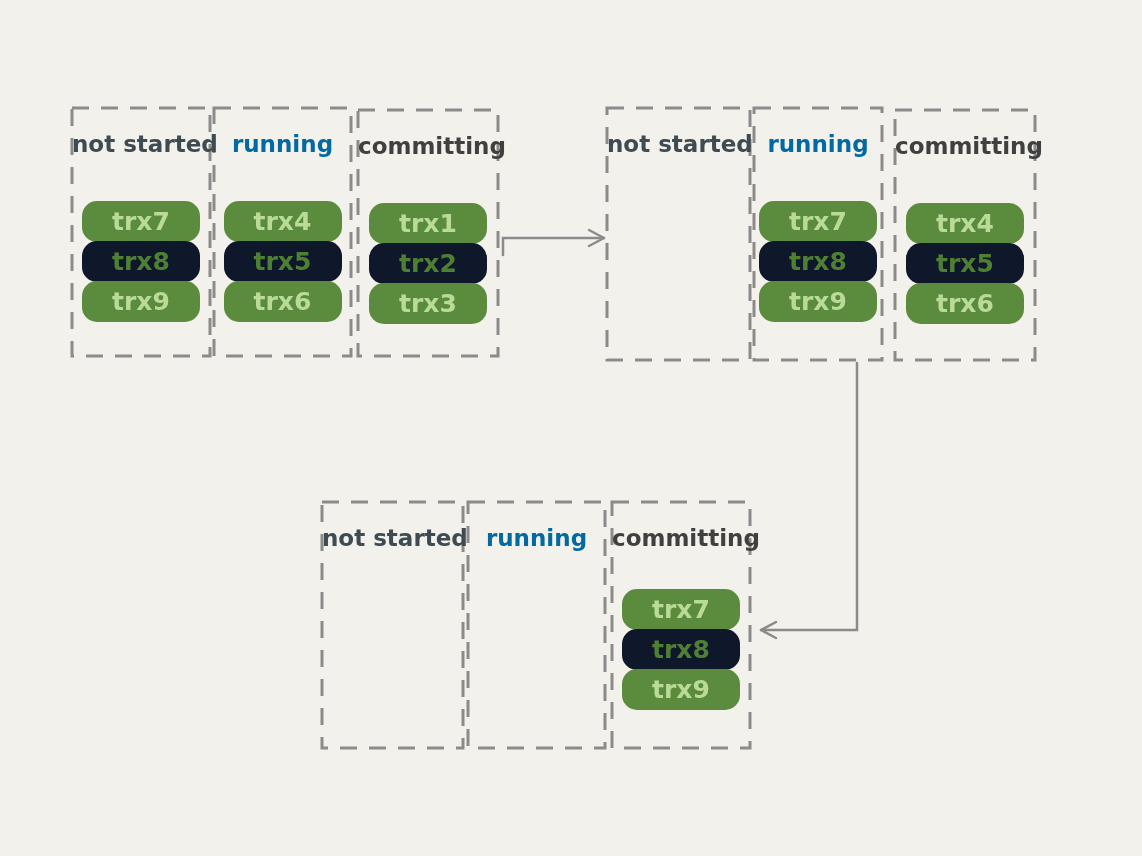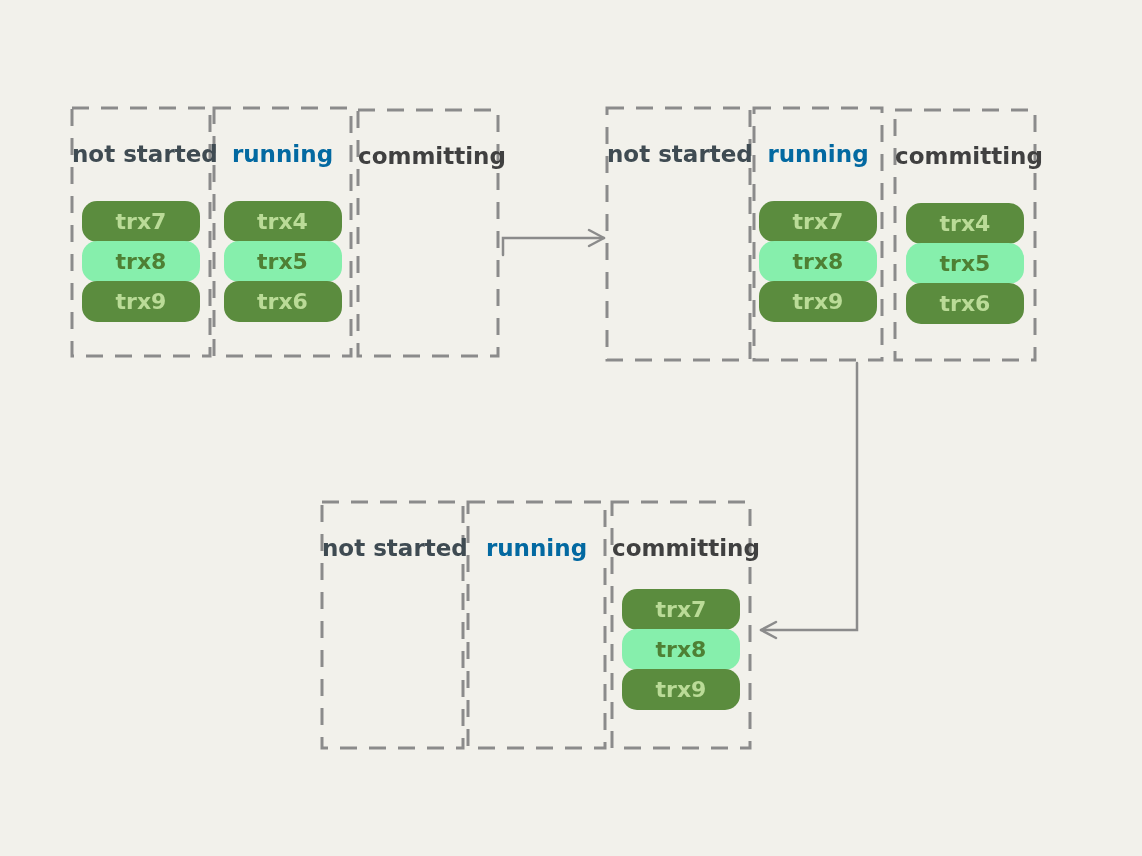--- a/index.html
+++ b/index.html
@@ -18,21 +18,21 @@
     position: absolute;
     left: 0; top: 0;
     width: 1142px; height: 856px;
     pointer-events: none;
   }
   .col {
     position: absolute;
     box-sizing: border-box;
   }
   .col-label {
-    margin-top: 34px;
+    margin-top: 24px;
     text-align: center;
     font-size: 23px;
     font-weight: bold;
     letter-spacing: 0px;
     white-space: nowrap;
     line-height: 1.1;
   }
   .label-notstarted { color: #3f4b52; }
   .label-running    { color: #0369a1; }
   .label-committing { color: #404040; }
@@ -43,26 +43,26 @@
     transform: translateX(-50%);
     width: 118px;
   }
   .panel-3 .pills { top: 88px; }
   .pill {
     height: 41px;
     border-radius: 15px;
     display: flex;
     align-items: center;
     justify-content: center;
-    font-size: 22px;
+    font-size: 25px;
     font-weight: bold;
     margin-top: -1px;
   }
   .pill-dark  { background: #5b8c3e; color: #badb97; }
-  .pill-light { background: #86efac; color: #4e8034; }
+  .pill-light { background: #0f172a; color: #4e8034; }
   
   #p1c1 { left:72px;  top:108px; width:138px; height:248px; }
   #p1c2 { left:214px; top:108px; width:137px; height:248px; }
   #p1c3 { left:358px; top:110px; width:140px; height:246px; }
   
   #p2c1 { left:607px; top:108px; width:143px; height:252px; }
   #p2c2 { left:754px; top:108px; width:128px; height:252px; }
   #p2c3 { left:895px; top:110px; width:140px; height:250px; }
   
   #p3c1 { left:322px; top:502px; width:141px; height:246px; }
@@ -110,20 +110,25 @@
   <div class="col panel-1" id="p1c2">
     <div class="col-label label-running">running</div>
     <div class="pills">
       <div class="pill pill-dark">trx4</div>
       <div class="pill pill-light">trx5</div>
       <div class="pill pill-dark">trx6</div>
     </div>
   </div>
   <div class="col panel-1" id="p1c3">
     <div class="col-label label-committing">committing</div>
+    <div class="pills">
+      <div class="pill pill-dark">trx1</div>
+      <div class="pill pill-light">trx2</div>
+      <div class="pill pill-dark">trx3</div>
+    </div>
   </div>
 
   <div class="col panel-2" id="p2c1">
     <div class="col-label label-notstarted">not started</div>
   </div>
   <div class="col panel-2" id="p2c2">
     <div class="col-label label-running">running</div>
     <div class="pills">
       <div class="pill pill-dark">trx7</div>
       <div class="pill pill-light">trx8</div>

